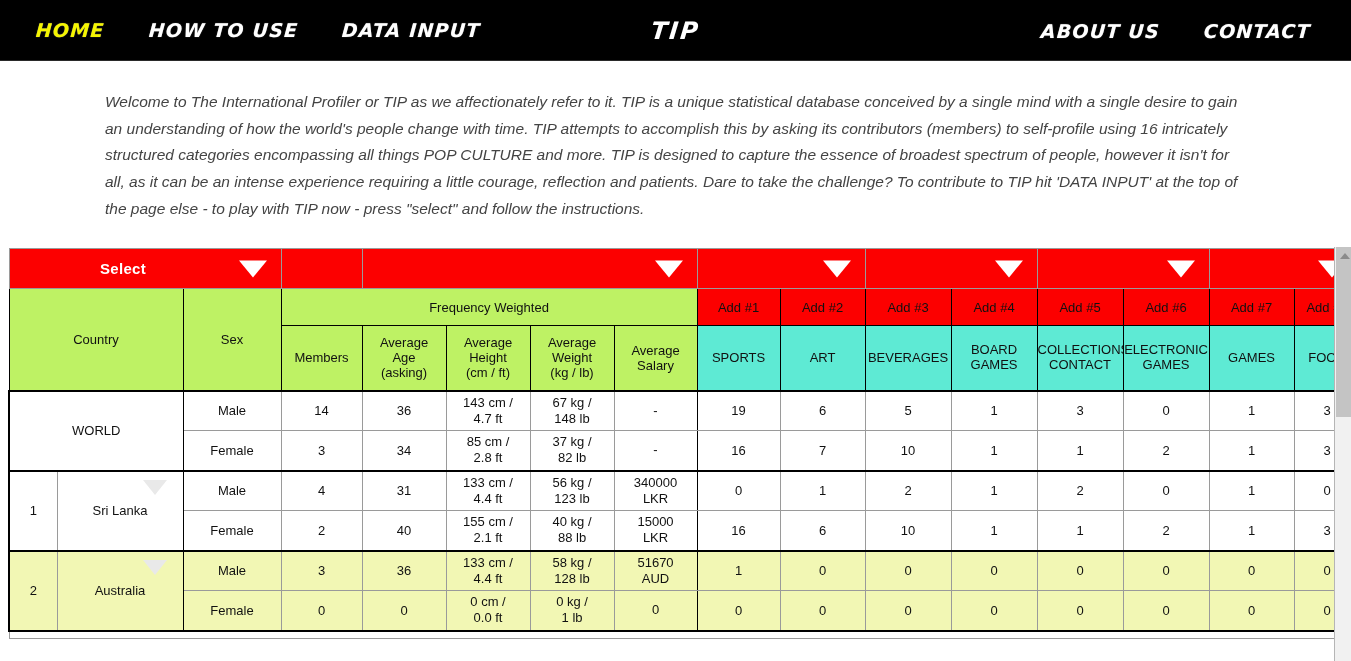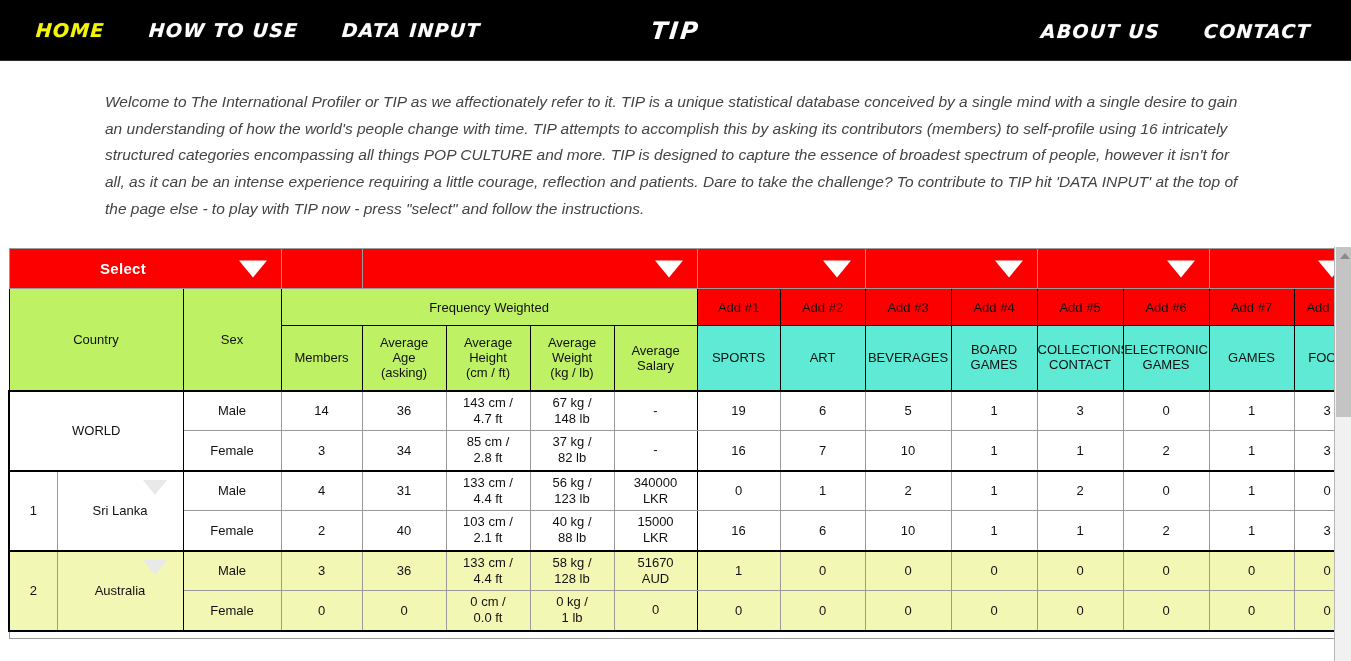--- a/index.html
+++ b/index.html
@@ -310,21 +310,21 @@
     <td class="num">2</td>
     <td class="num">0</td>
     <td class="num">1</td>
     <td class="num">0</td>
   </tr>
   <tr class="datarow">
     <td class="sexc">Female</td>
     <td class="num">2</td>
     <td class="num">40</td>
     <td class="two-line">
-      <div>103 cm /</div>
+      <div>155 cm /</div>
       <div>2.1 ft</div>
     </td>
     <td class="two-line">
       <div>40 kg /</div>
       <div>88 lb</div>
     </td>
     <td class="two-line sideb">
       <div>15000</div>
       <div>LKR</div>
     </td>

